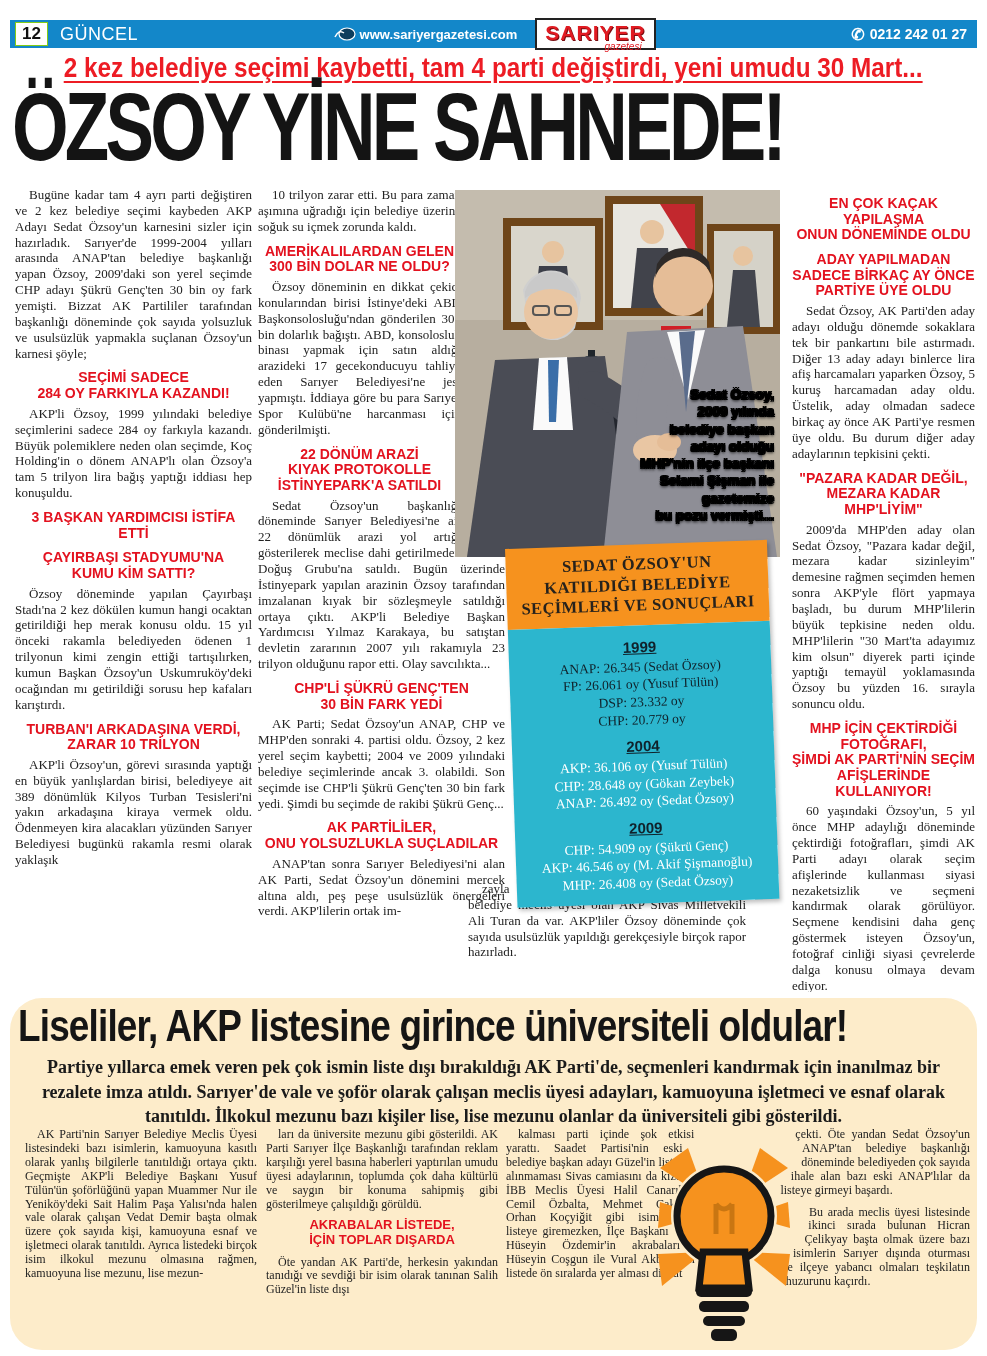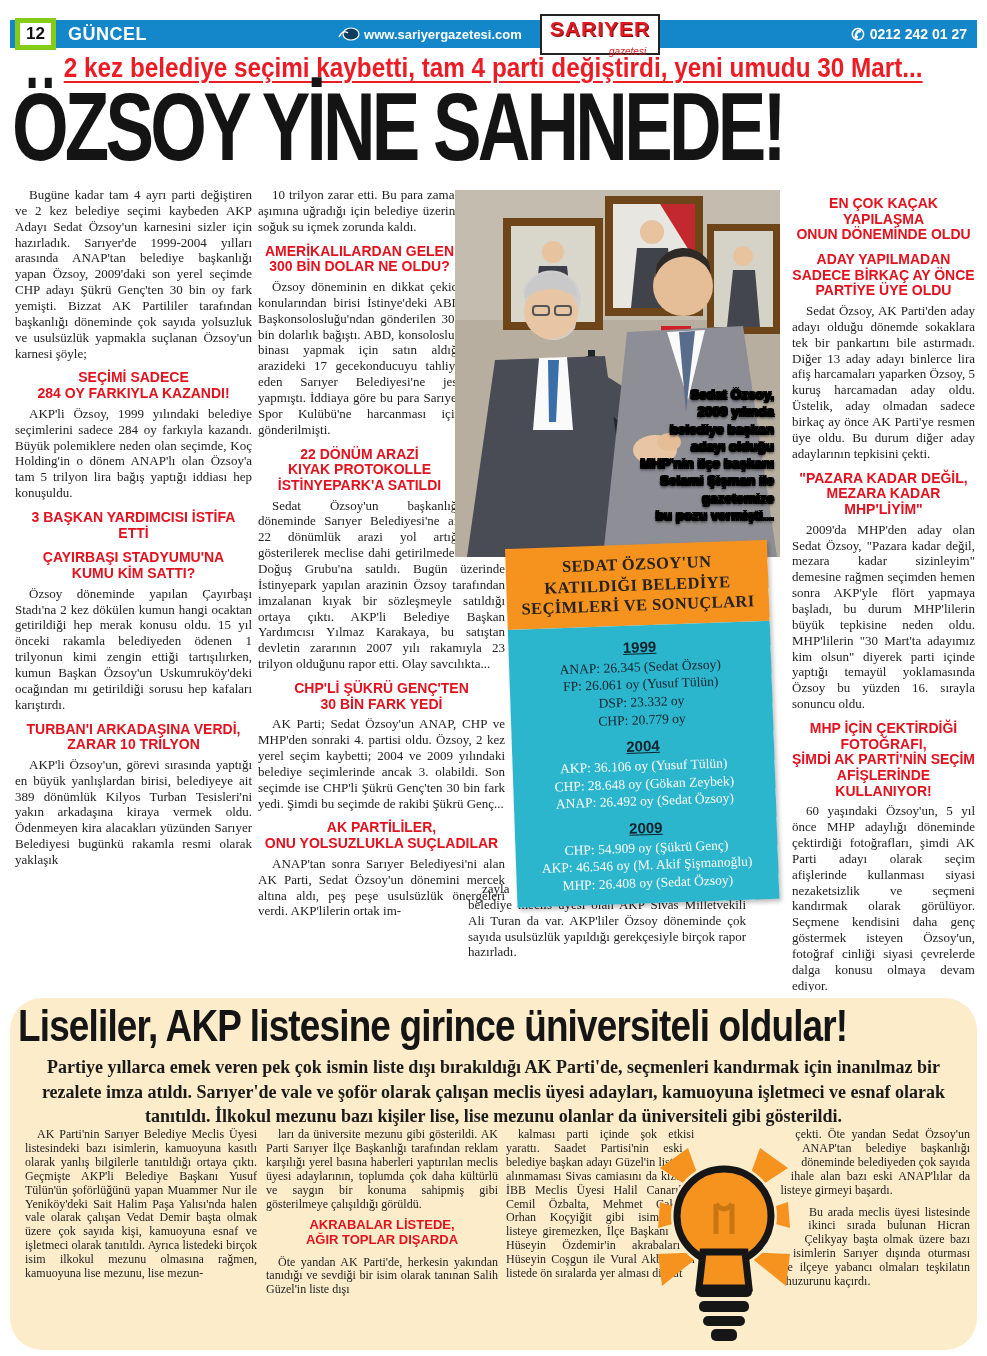--- a/index.html
+++ b/index.html
@@ -2,25 +2,25 @@
 <html lang="tr"><head>
 <meta charset="utf-8">
 <style>
   html,body{margin:0;padding:0;background:#888;}
   .page{position:relative;width:987px;height:1356px;background:#fff;margin:0 auto;overflow:hidden;
         font-family:"Liberation Serif",serif;color:#222;}
   
   .topbar{position:absolute;left:10px;top:20px;width:967px;height:28px;background:#1387c9;
           display:flex;align-items:center;font-family:"Liberation Sans",sans-serif;}
   .pagenum{background:#fff;color:#111;font-weight:bold;font-size:17px;line-height:22px;
-           padding:0 6px;margin-left:5px;border:5px solid #84cc16;}
-  .section{color:#fff;font-weight:bold;font-size:18px;letter-spacing:.5px;margin-left:12px;}
+           padding:0 6px;margin-left:5px;border:1px solid #84cc16;}
+  .section{color:#fff;font-weight:normal;font-size:18px;letter-spacing:.5px;margin-left:12px;}
   .webgroup{display:flex;align-items:center;gap:4px;margin-left:auto;color:#fff;font-weight:bold;font-size:13px;}
   .webicon svg{display:block}
-  .logo{position:relative;background:#fff;border:2px solid #222;margin-left:18px;padding:1px 8px 12px;}
+  .logo{position:relative;background:#fff;border:2px solid #222;margin-left:18px;padding:1px 8px 3px;}
   .logotext{color:#e11b22;font-weight:bold;font-size:21px;letter-spacing:1px;
             text-shadow:1px 1px 0 #7a0c10;}
   .logosub{position:absolute;right:12px;bottom:-4px;color:#e11b22;font-style:italic;font-size:10px;
            background:transparent;}
   .phonegroup{display:flex;align-items:center;gap:5px;margin-left:auto;margin-right:10px;
               color:#fff;font-weight:bold;font-size:14px;}
   .phoneicon{font-size:16px;}
   
   .strapline-wrap{position:absolute;left:0;top:53px;width:987px;text-align:center;}
   .strapline{display:inline-block;color:#ed1c24;font-family:"Liberation Sans",sans-serif;
@@ -265,23 +265,23 @@
 
   <section class="bottom">
     <h2 class="bheadline">
       <span class="squeeze2">Liseliler, AKP listesine girince üniversiteli oldular!</span>
     </h2>
     <p class="lede">Partiye yıllarca emek veren pek çok ismin liste dışı bırakıldığı AK Parti'de, seçmenleri kandırmak için inanılmaz bir rezalete imza atıldı. Sarıyer'de vale ve şoför olarak çalışan meclis üyesi adayları, kamuoyuna işletmeci ve esnaf olarak tanıtıldı. İlkokul mezunu bazı kişiler lise, lise mezunu olanlar da üniversiteli gibi gösterildi.</p>
     <div class="bcol b1">
         <p class="para">AK Parti'nin Sarıyer Belediye Meclis Üyesi listesindeki bazı isimlerin, kamuoyuna kasıtlı olarak yanlış bilgilerle tanıtıldığı ortaya çıktı. Geçmişte AKP'li Belediye Başkanı Yusuf Tülün'ün şoförlüğünü yapan Muammer Nur ile Yeniköy'deki Sait Halim Paşa Yalısı'nda halen vale olarak çalışan Vedat Demir başta olmak üzere çok sayıda kişi, kamuoyuna esnaf ve işletmeci olarak tanıtıldı. Ayrıca listedeki birçok isim ilkokul mezunu olmasına rağmen, kamuoyuna lise mezunu, lise mezun-</p>
       </div>
     <div class="bcol b2">
-        <p class="para">ları da üniversite mezunu gibi gösterildi. AK Parti Sarıyer İlçe Başkanlığı tarafından reklam karşılığı yerel basına haberleri yaptırılan meclis üyesi adaylarının, toplumda çok daha kültürlü ve saygın bir konuma sahipmiş gibi gösterilmeye çalışıldığı görüldü.</p>
+        <p class="para">ları da üniversite mezunu gibi gösterildi. AK Parti Sarıyer İlçe Başkanlığı tarafından reklam karşılığı yerel basına haberleri yaptırılan umudu üyesi adaylarının, toplumda çok daha kültürlü ve saygın bir konuma sahipmiş gibi gösterilmeye çalışıldığı görüldü.</p>
         <h4 class="subhead">AKRABALAR LİSTEDE,
-AĞIR TOPLAR DIŞARDA</h4>
+İÇİN TOPLAR DIŞARDA</h4>
         <p class="para">Öte yandan AK Parti'de, herkesin yakından tanıdığı ve sevdiği bir isim olarak tanınan Salih Güzel'in liste dışı</p>
       </div>
     <div class="bcol b3">
       <div class="bulb-spacer-r"></div>
     <p class="para">kalması parti içinde şok etkisi yarattı. Saadet Partisi'nin eski belediye başkan adayı Güzel'in listeye alınmaması Sivas camiasını da kızdırdı. İBB Meclis Üyesi Halil Canarıkan, Cemil Özbalta, Mehmet Çakır, Orhan Koçyiğit gibi isimler listeye giremezken, İlçe Başkanı Hüseyin Özdemir'in akrabaları Hüseyin Coşgun ile Vural Akbulut'un listede ön sıralarda yer alması dikkat</p>
       </div>
     <div class="bcol b4">
       <div class="bulb-spacer-l"></div>
     <p class="para">çekti. Öte yandan Sedat Özsoy'un ANAP'tan belediye başkanlığı döneminde belediyeden çok sayıda ihale alan bazı eski ANAP'lılar da listeye girmeyi başardı.</p>
         <p class="para">Bu arada meclis üyesi listesinde ikinci sırada bulunan Hicran Çelikyay başta olmak üzere bazı isimlerin Sarıyer dışında oturması ve ilçeye yabancı olmaları teşkilatın huzurunu kaçırdı.</p>

